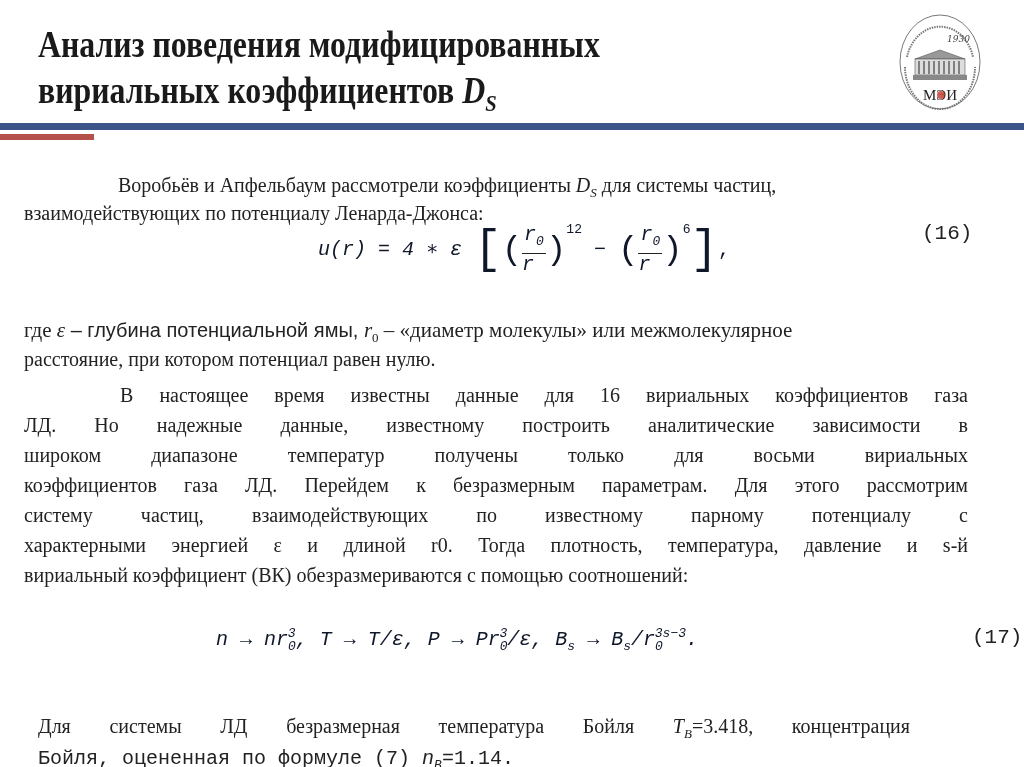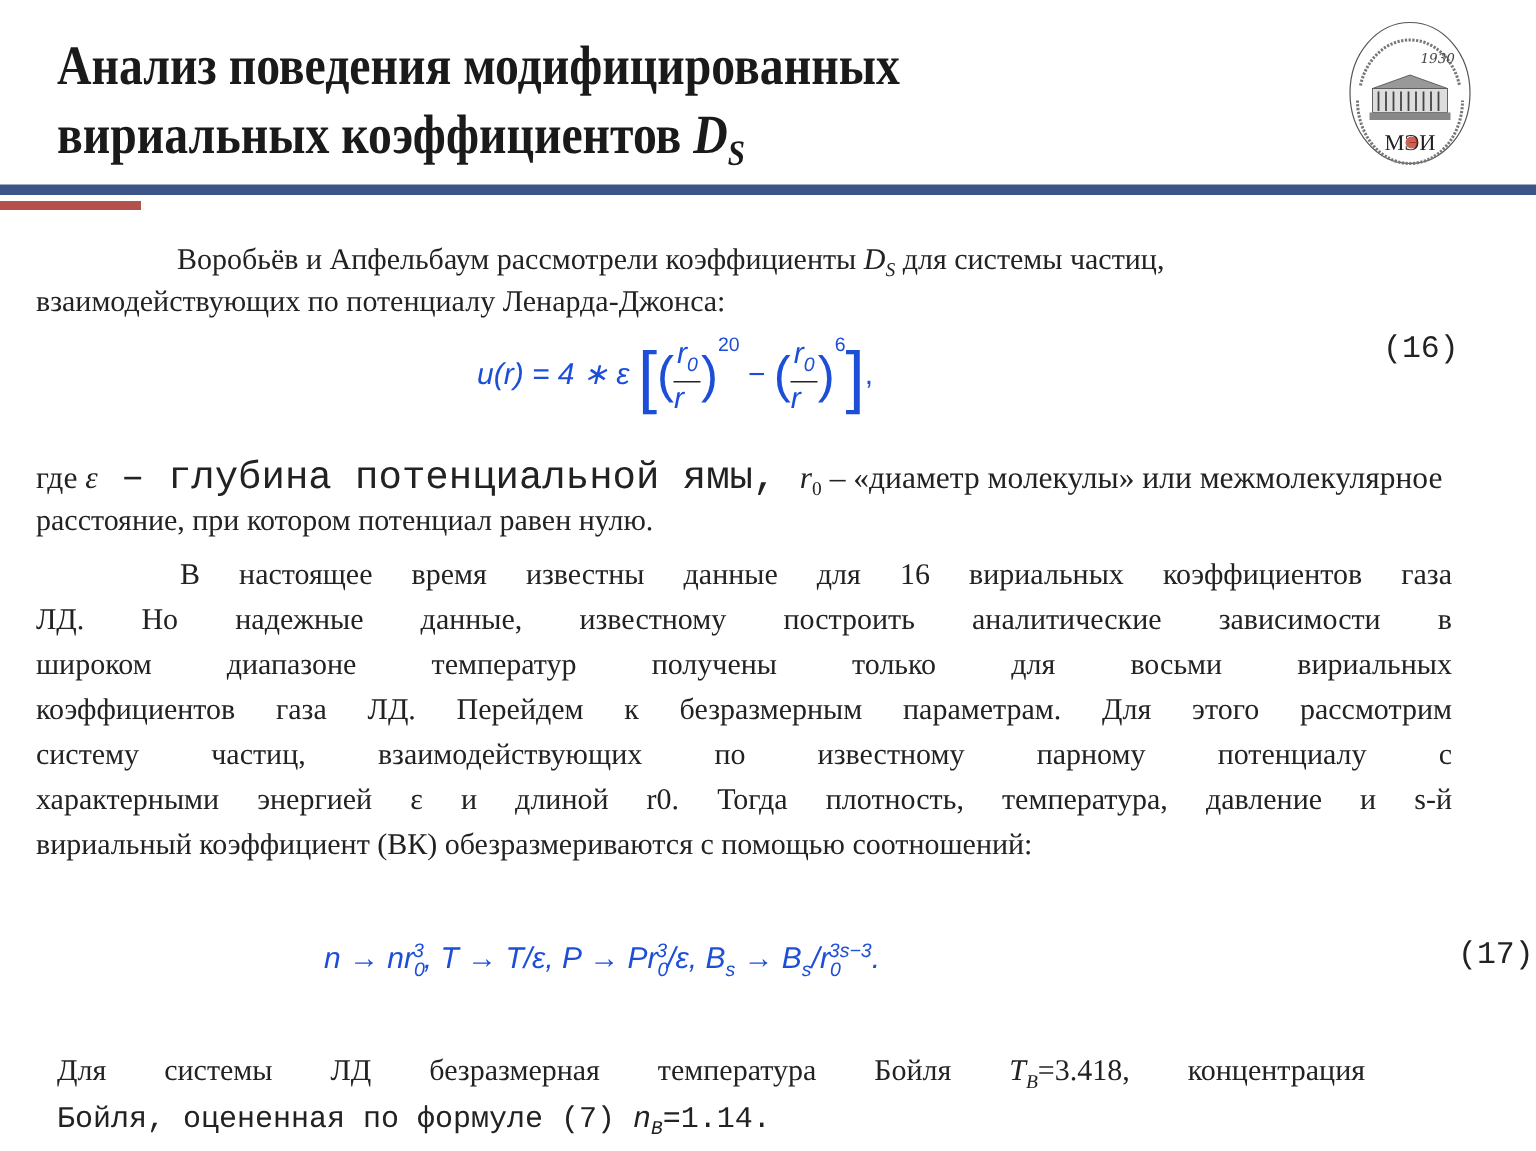--- a/index.html
+++ b/index.html
@@ -8,23 +8,23 @@
   .title { position:absolute; left:38px; top:22px; width:820px;
            font-family:"Liberation Serif", serif; font-weight:bold; font-size:37px;
            line-height:46px; color:#1a1a1a; transform:scaleX(0.86); transform-origin:left top;
            letter-spacing:0; }
   .title i { font-style:italic; }
   .title sub { font-size:24px; vertical-align:-8px; font-style:italic; }
   .logo { position:absolute; left:897px; top:12px; width:86px; height:100px; }
   .bar-blue { position:absolute; left:0; top:123px; width:1024px; height:7px; background:#3c5488; }
   .bar-red { position:absolute; left:0; top:134px; width:94px; height:6px; background:#b5514b; }
   .p { position:absolute; font-size:20px; line-height:27px; color:#222;
-       font-family:"Liberation Serif", serif; }
+       font-family:"Liberation Serif", serif;margin-top:12px; }
   .just { text-align:justify; text-align-last:justify; }
-  .eq { position:absolute; font-family:Liberation Sans, sans-serif; font-size:20px; color:#1d4ed8; }
+  .eq { position:absolute; font-family:Liberation Mono, monospace; font-size:20px; color:#0f172a; }
   .eqnum { position:absolute; font-size:21px; font-family:Liberation Mono, monospace; color:#222; }
   .it { font-style:italic; }
   sub, sup { font-size:13px; }
   .frac { display:inline-block; vertical-align:middle; text-align:left; font-style:italic; }
   .frac .num { display:block; border-bottom:1px solid #222; padding:0 2px; line-height:22px; }
   .frac .den { display:block; line-height:22px; }
   .big { font-size:46px; vertical-align:middle; font-weight:200; }
   .paren { font-size:34px; vertical-align:middle; }
 </style>
 </head>
@@ -61,28 +61,28 @@
 <div class="bar-blue"></div>
 <div class="bar-red"></div>
 
 <div class="p" style="left:118px; top:160px;">
   <span>Воробьёв и Апфельбаум рассмотрели коэффициенты </span><i>D</i><sub class="it">S</sub><span> для системы частиц,</span>
 </div>
 <div class="p" style="left:24px; top:188px;">взаимодействующих по потенциалу Ленарда-Джонса:</div>
 
 <div class="eq" style="left:318px; top:222px;">
   <span class="it">u(r) = 4 ∗ ε</span>
-  <span class="big">[</span><span class="paren">(</span><span class="frac"><span class="num"><span>r</span><sub>0</sub></span><span class="den">r</span></span><span class="paren">)</span><sup style="vertical-align:22px;">20</sup>
+  <span class="big">[</span><span class="paren">(</span><span class="frac"><span class="num"><span>r</span><sub>0</sub></span><span class="den">r</span></span><span class="paren">)</span><sup style="vertical-align:22px;">12</sup>
   <span>−</span>
   <span class="paren">(</span><span class="frac"><span class="num"><span>r</span><sub>0</sub></span><span class="den">r</span></span><span class="paren">)</span><sup style="vertical-align:22px;">6</sup><span class="big">]</span><span>,</span>
 </div>
 <div class="eqnum" style="left:922px; top:222px;">(16)</div>
 
 <div class="p" style="left:24px; top:305px; font-size:21px;">
-  <span>где </span><i>ε</i><span style="font-family:Liberation Mono, monospace; font-size:26px;"> – глубина потенциальной ямы, </span><i>r</i><sub>0</sub><span> – «диаметр молекулы» или межмолекулярное</span>
+  <span>где </span><i>ε</i><span style="font-family:Liberation Sans, sans-serif; font-size:20px;"> – глубина потенциальной ямы, </span><i>r</i><sub>0</sub><span> – «диаметр молекулы» или межмолекулярное</span>
 </div>
 <div class="p" style="left:24px; top:334px;">расстояние, при котором потенциал равен нулю.</div>
 
 <div class="p just" style="left:120px; top:370px; width:848px;">В настоящее время известны данные для 16 вириальных коэффициентов газа</div>
 <div class="p just" style="left:24px; top:400px; width:944px;">ЛД. Но надежные данные, известному построить аналитические зависимости в</div>
 <div class="p just" style="left:24px; top:430px; width:944px;">широком диапазоне температур получены только для восьми вириальных</div>
 <div class="p just" style="left:24px; top:460px; width:944px;">коэффициентов газа ЛД. Перейдем к безразмерным параметрам. Для этого рассмотрим</div>
 <div class="p just" style="left:24px; top:490px; width:944px;">систему частиц, взаимодействующих по известному парному потенциалу с</div>
 <div class="p just" style="left:24px; top:520px; width:944px;">характерными энергией ε и длиной r0. Тогда плотность, температура, давление и s-й</div>
 <div class="p" style="left:24px; top:550px;">вириальный коэффициент (ВК) обезразмериваются с помощью соотношений:</div>

